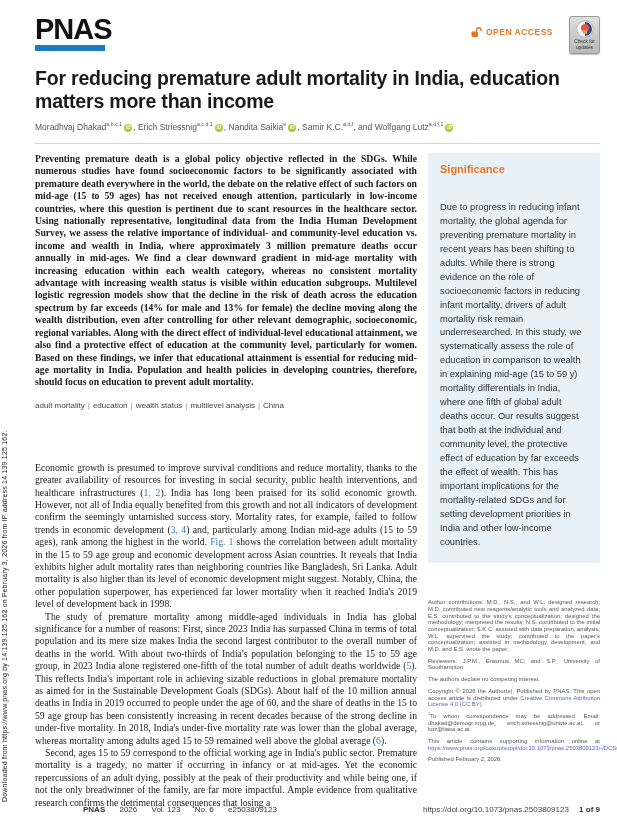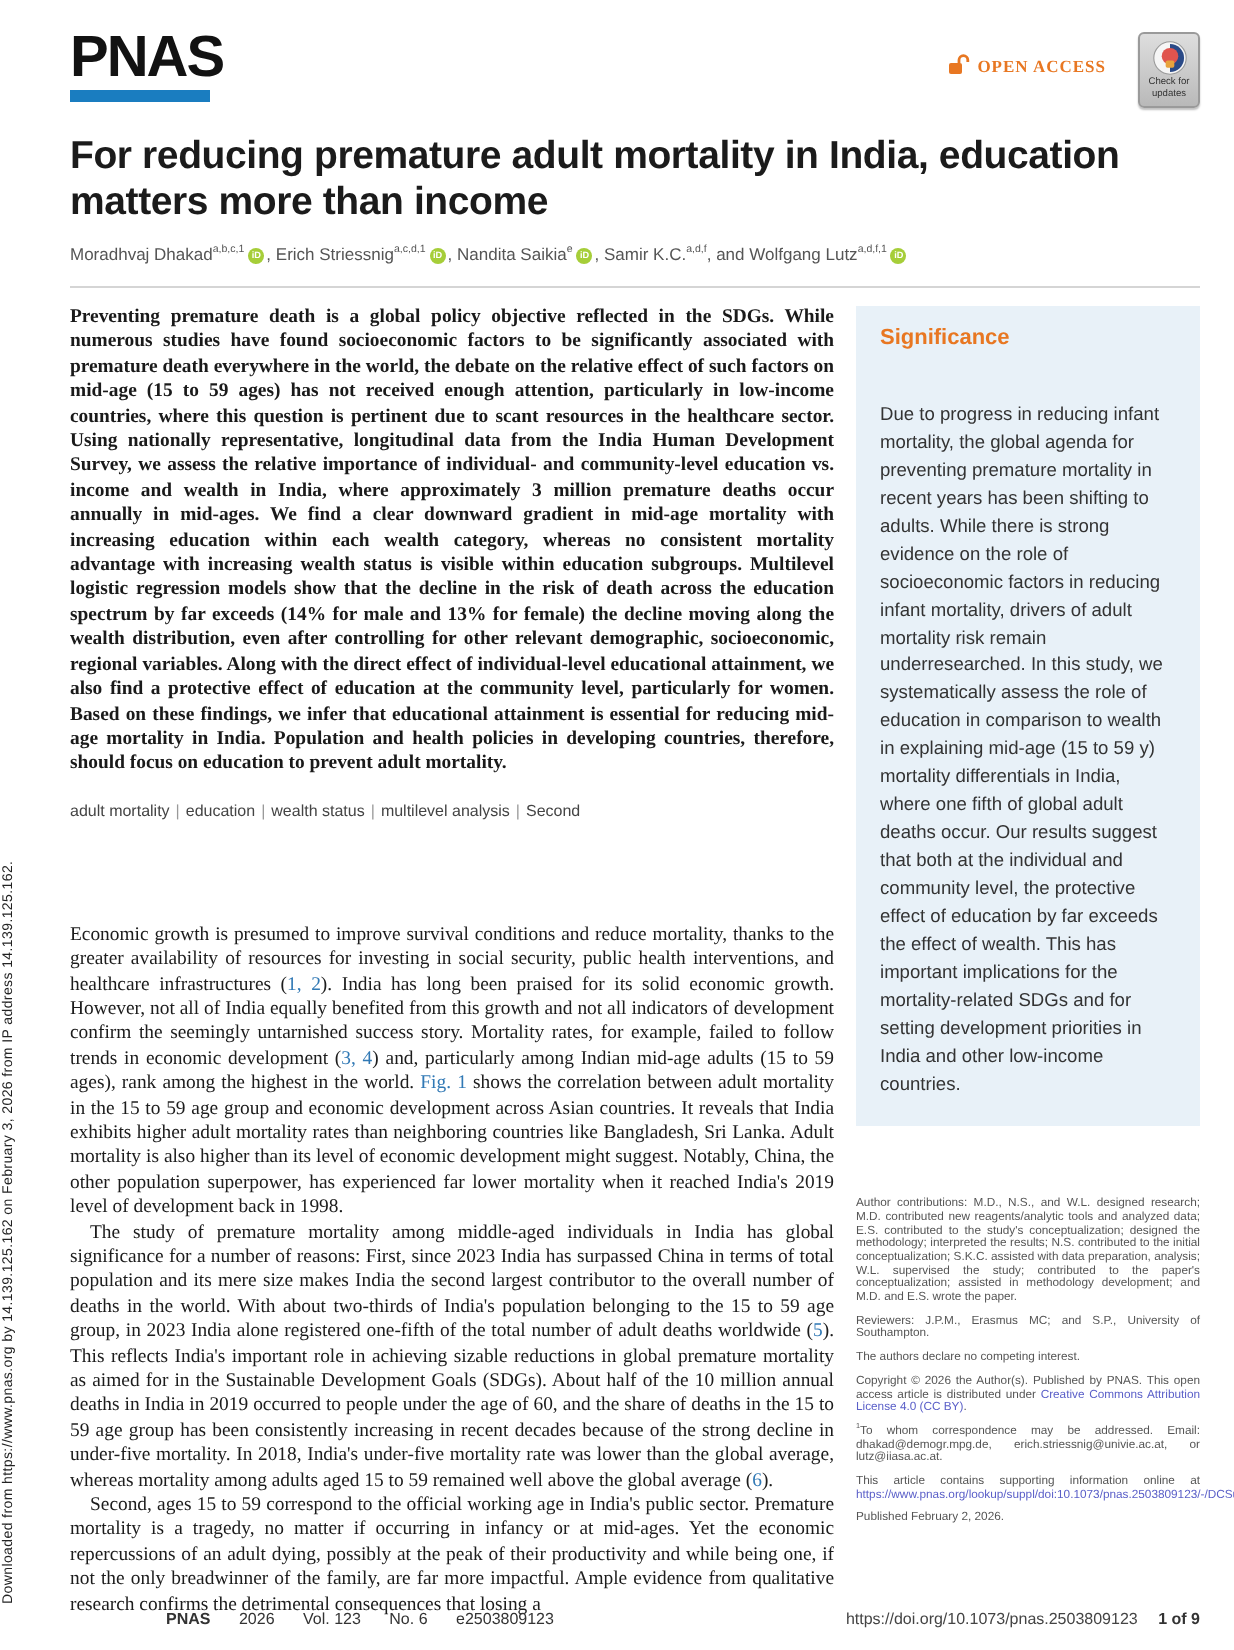--- a/index.html
+++ b/index.html
@@ -12,21 +12,21 @@
   .content { position:absolute; left:35px; top:0; width:565px; }
   header { display:flex; align-items:flex-start; padding-top:16px; }
   .logo-block { margin-right:34px; }
   .logo-text { font-size:29px; font-weight:bold; letter-spacing:-1px; color:#121212; line-height:26px; }
   .logo-bar { width:70px; height:6px; background:#1a7dc0; margin-top:3px; }
   .header-tags { display:flex; align-items:center; margin-top:11px; }
   .research { color:#e87722; font-weight:bold; font-size:8px; letter-spacing:.6px; }
   .hdivider { width:1px; height:14px; background:#c9c9c9; margin:0 9px; display:inline-block; }
   .section { color:#4a4a4a; font-weight:bold; font-size:8px; letter-spacing:.6px; }
   .header-right { margin-left:auto; display:flex; align-items:flex-start; }
-  .oa { display:flex; align-items:flex-end; margin-top:11px; cursor:pointer;font-family:Liberation Serif, serif; }
+  .oa { display:flex; align-items:flex-start; margin-top:11px; cursor:pointer; }
   .oa-label { color:#e87722; font-weight:bold; font-size:8.5px; letter-spacing:.5px; margin-left:4px; }
   .check-badge { width:31px; height:38px; margin-left:16px; border:1px solid #9a9a9a; border-radius:3px;
     background:linear-gradient(#dedede,#b9b9b9); display:flex; flex-direction:column; align-items:center;
     justify-content:center; cursor:pointer; box-shadow:0 1px 1px rgba(0,0,0,.25); }
   .check-label { font-size:4.8px; color:#333; text-align:center; line-height:1.15; width:28px; margin-top:1px; }
   h1 { font-size:19.5px; line-height:23px; color:#1b1b1b; letter-spacing:-.2px; margin-top:13px; width:545px; }
   .authors { font-size:8.5px; color:#555; margin-top:9px; }
   .a-name { color:#555; }
   .a-sup, sup { font-size:.62em; vertical-align:super; line-height:0; }
   .orcid { display:inline-block; width:8px; height:8px; border-radius:50%; background:#a6ce39; color:#fff;
@@ -94,21 +94,21 @@
   <h1>For reducing premature adult mortality in India, education matters more than income</h1>
 
   <div class="authors"><span class="a-name">Moradhvaj Dhakad</span><sup class="a-sup">a,b,c,1</sup><span class="orcid">iD</span><span>, </span><span class="a-name">Erich Striessnig</span><sup class="a-sup">a,c,d,1</sup><span class="orcid">iD</span><span>, </span><span class="a-name">Nandita Saikia</span><sup class="a-sup">e</sup><span class="orcid">iD</span><span>, </span><span class="a-name">Samir K.C.</span><sup class="a-sup">a,d,f</sup><span>, and </span><span class="a-name">Wolfgang Lutz</span><sup class="a-sup">a,d,f,1</sup><span class="orcid">iD</span></div>
 
 
   <hr>
 
   <div class="columns">
     <div class="left-col">
       <p class="abstract">Preventing premature death is a global policy objective reflected in the SDGs. While numerous studies have found socioeconomic factors to be significantly associated with premature death everywhere in the world, the debate on the relative effect of such factors on mid-age (15 to 59 ages) has not received enough attention, particularly in low-income countries, where this question is pertinent due to scant resources in the healthcare sector. Using nationally representative, longitudinal data from the India Human Development Survey, we assess the relative importance of individual- and community-level education vs. income and wealth in India, where approximately 3 million premature deaths occur annually in mid-ages. We find a clear downward gradient in mid-age mortality with increasing education within each wealth category, whereas no consistent mortality advantage with increasing wealth status is visible within education subgroups. Multilevel logistic regression models show that the decline in the risk of death across the education spectrum by far exceeds (14% for male and 13% for female) the decline moving along the wealth distribution, even after controlling for other relevant demographic, socioeconomic, regional variables. Along with the direct effect of individual-level educational attainment, we also find a protective effect of education at the community level, particularly for women. Based on these findings, we infer that educational attainment is essential for reducing mid-age mortality in India. Population and health policies in developing countries, therefore, should focus on education to prevent adult mortality.</p>
-      <div class="keywords"><span>adult mortality</span><span class="ksep">|</span><span>education</span><span class="ksep">|</span><span>wealth status</span><span class="ksep">|</span><span>multilevel analysis</span><span class="ksep">|</span><span>Second</span></div>
+      <div class="keywords"><span>adult mortality</span><span class="ksep">|</span><span>education</span><span class="ksep">|</span><span>wealth status</span><span class="ksep">|</span><span>multilevel analysis</span><span class="ksep">|</span><span>China</span></div>
       <div class="bodytext">
         <p><span>Economic growth is presumed to improve survival conditions and reduce mortality, thanks to the greater availability of resources for investing in social security, public health interventions, and healthcare infrastructures (</span><span class="lnk">1, 2</span><span>). India has long been praised for its solid economic growth. However, not all of India equally benefited from this growth and not all indicators of development confirm the seemingly untarnished success story. Mortality rates, for example, failed to follow trends in economic development (</span><span class="lnk">3, 4</span><span>) and, particularly among Indian mid-age adults (15 to 59 ages), rank among the highest in the world. </span><span class="lnk">Fig. 1</span><span> shows the correlation between adult mortality in the 15 to 59 age group and economic development across Asian countries. It reveals that India exhibits higher adult mortality rates than neighboring countries like Bangladesh, Sri Lanka. Adult mortality is also higher than its level of economic development might suggest. Notably, China, the other population superpower, has experienced far lower mortality when it reached India's 2019 level of development back in 1998.</span></p>
         <p class="indent"><span>The study of premature mortality among middle-aged individuals in India has global significance for a number of reasons: First, since 2023 India has surpassed China in terms of total population and its mere size makes India the second largest contributor to the overall number of deaths in the world. With about two-thirds of India's population belonging to the 15 to 59 age group, in 2023 India alone registered one-fifth of the total number of adult deaths worldwide (</span><span class="lnk">5</span><span>). This reflects India's important role in achieving sizable reductions in global premature mortality as aimed for in the Sustainable Development Goals (SDGs). About half of the 10 million annual deaths in India in 2019 occurred to people under the age of 60, and the share of deaths in the 15 to 59 age group has been consistently increasing in recent decades because of the strong decline in under-five mortality. In 2018, India's under-five mortality rate was lower than the global average, whereas mortality among adults aged 15 to 59 remained well above the global average (</span><span class="lnk">6</span><span>).</span></p>
         <p class="indent"><span>Second, ages 15 to 59 correspond to the official working age in India's public sector. Premature mortality is a tragedy, no matter if occurring in infancy or at mid-ages. Yet the economic repercussions of an adult dying, possibly at the peak of their productivity and while being one, if not the only breadwinner of the family, are far more impactful. Ample evidence from qualitative research confirms the detrimental consequences that losing a</span></p>
       </div>
     </div>
     <div class="right-col">
       <aside class="significance">
         <h2>Significance</h2>
         <p>Due to progress in reducing infant mortality, the global agenda for preventing premature mortality in recent years has been shifting to adults. While there is strong evidence on the role of socioeconomic factors in reducing infant mortality, drivers of adult mortality risk remain underresearched. In this study, we systematically assess the role of education in comparison to wealth in explaining mid-age (15 to 59 y) mortality differentials in India, where one fifth of global adult deaths occur. Our results suggest that both at the individual and community level, the protective effect of education by far exceeds the effect of wealth. This has important implications for the mortality-related SDGs and for setting development priorities in India and other low-income countries.</p>

